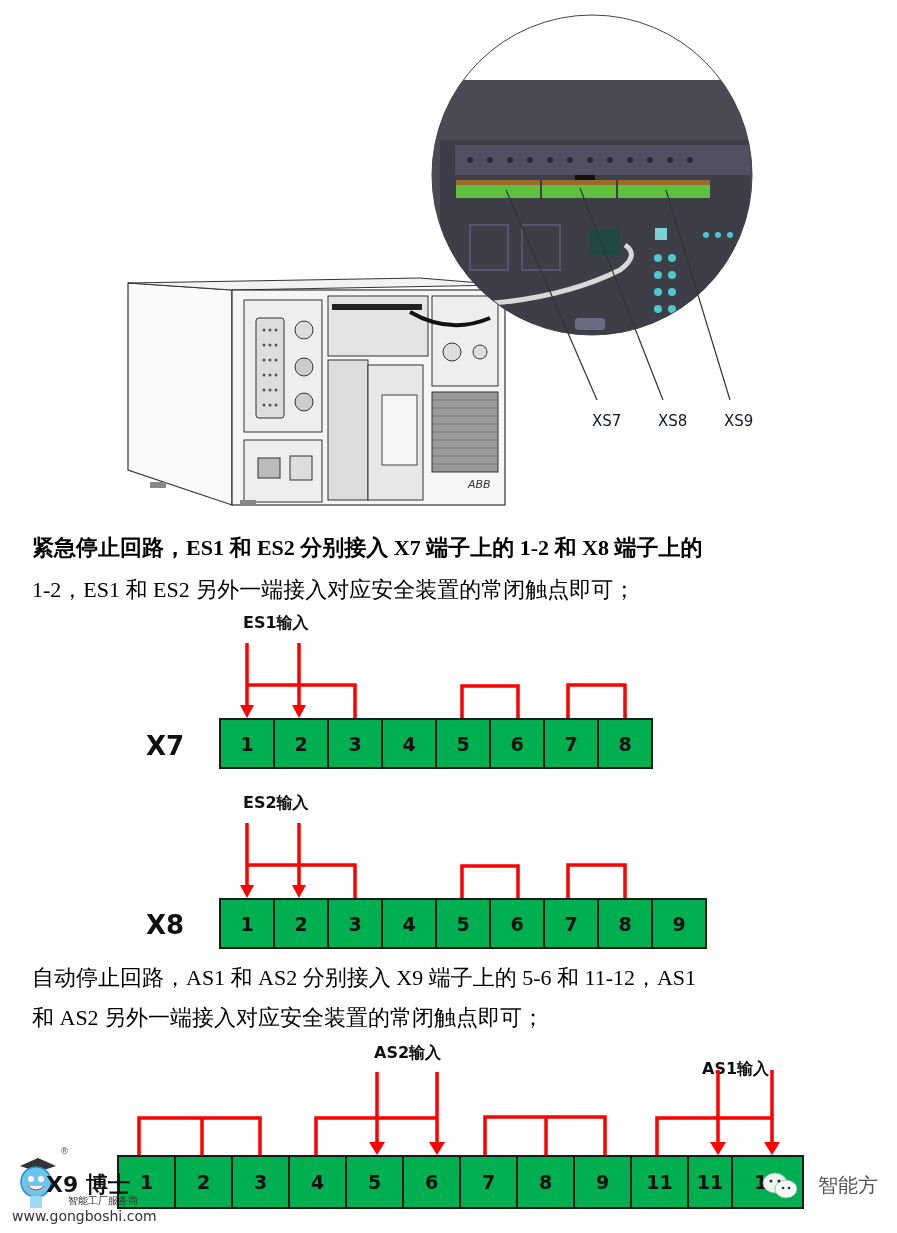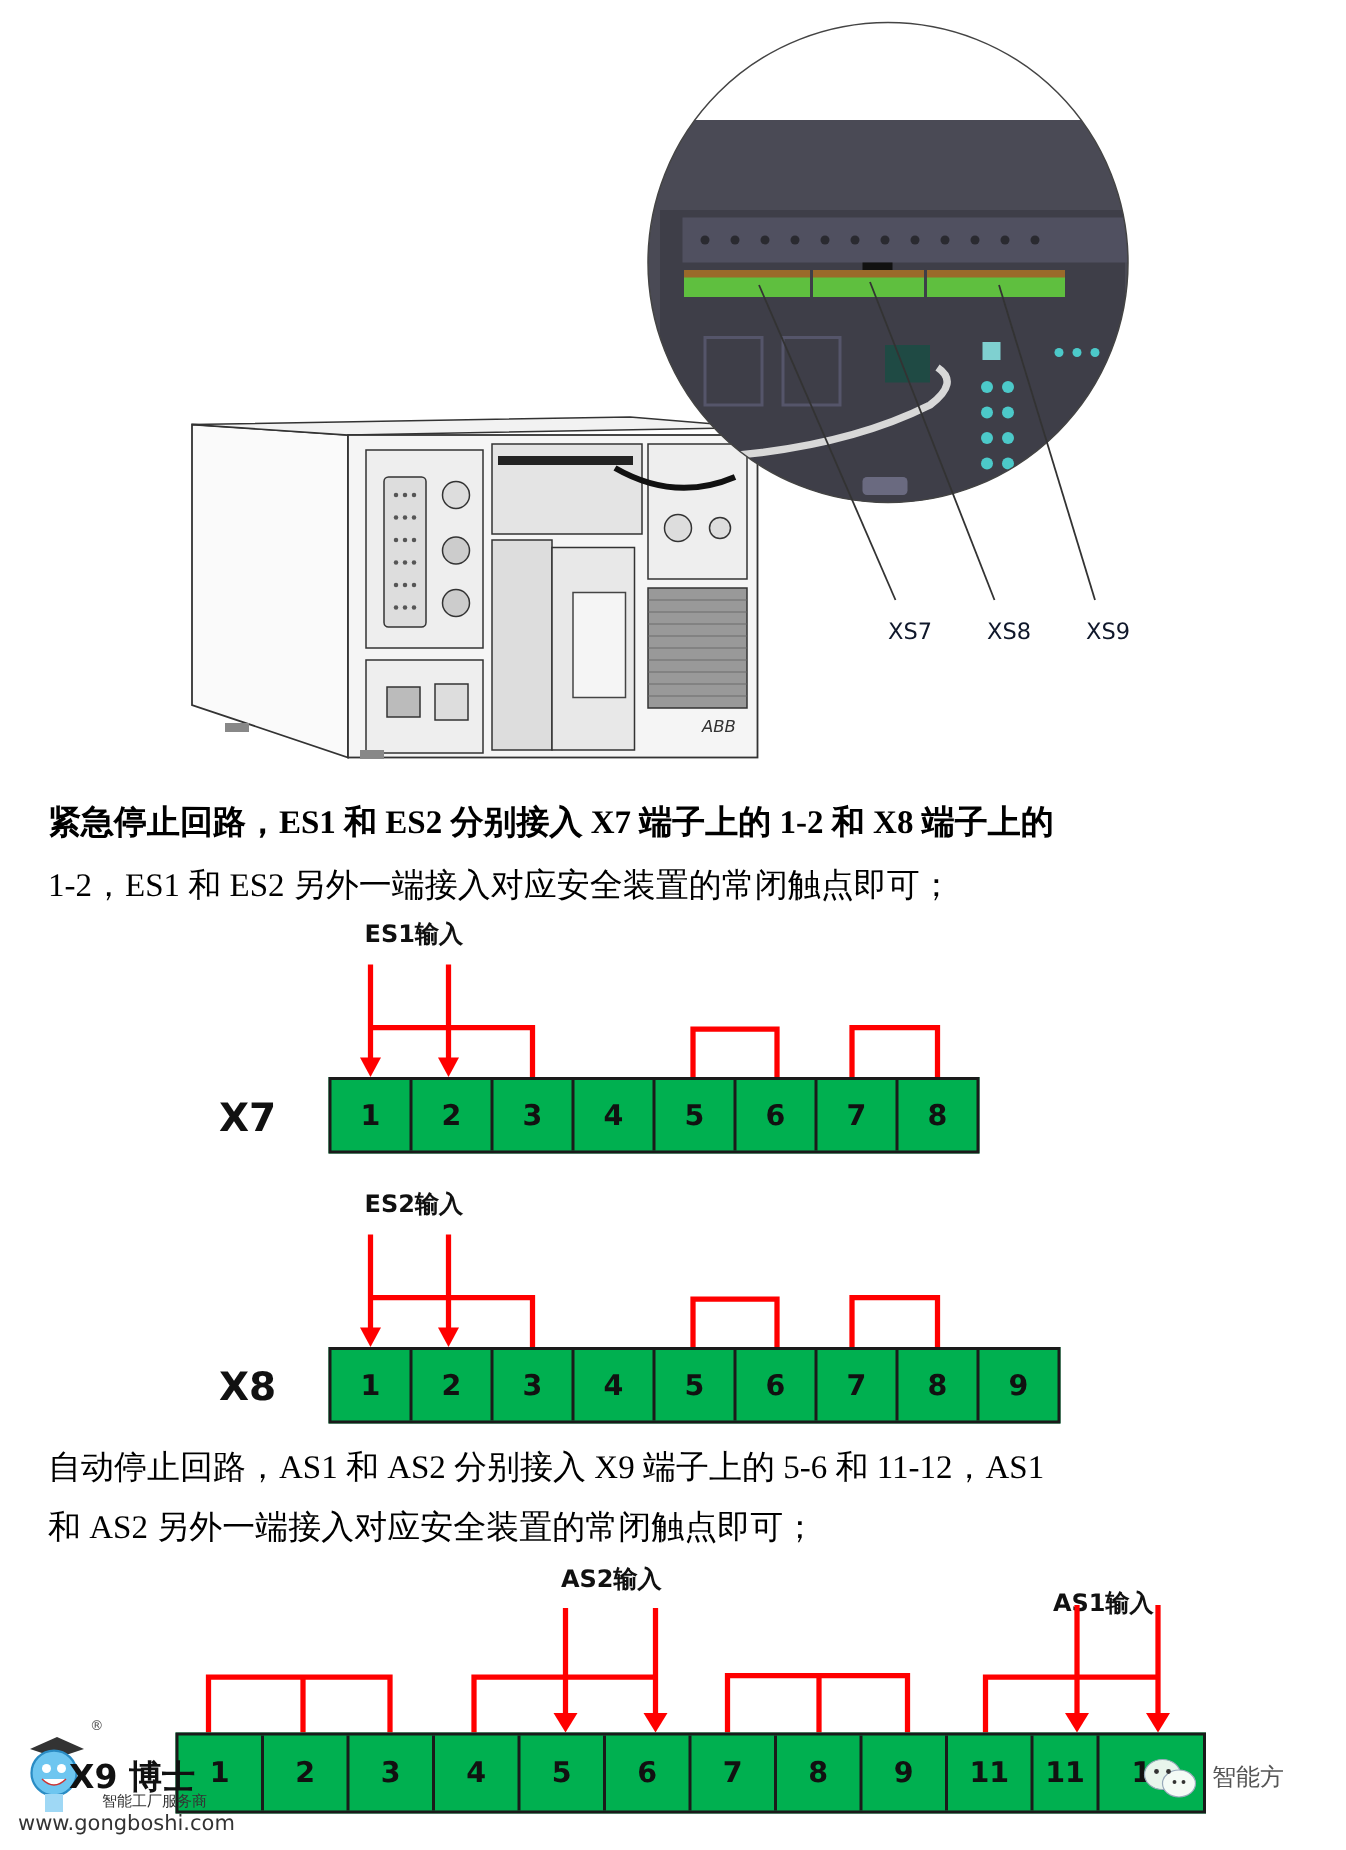--- a/index.html
+++ b/index.html
@@ -272,14 +272,14 @@
 
 <div class="abs" style="left:760px; top:1170px; height:30px; display:flex; align-items:center;">
   <svg width="40" height="30">
     <ellipse cx="15" cy="13" rx="12" ry="10" fill="#e8f5ec" stroke="#9ab" stroke-width="0.8"></ellipse>
     <ellipse cx="26" cy="19" rx="11" ry="9" fill="#f4fbf6" stroke="#9ab" stroke-width="0.8"></ellipse>
     <circle cx="11" cy="11" r="1.6" fill="#333"></circle>
       <circle cx="19" cy="11" r="1.6" fill="#333"></circle>
     <circle cx="23" cy="18" r="1.3" fill="#333"></circle>
       <circle cx="29" cy="18" r="1.3" fill="#333"></circle>
   </svg>
-  <span class="logo-text" style="font-size:16px; color:#555; margin-left:8px;">智能方</span>
+  <span class="logo-text" style="font-size:20px; color:#555; margin-left:18px;">智能方</span>
 </div>
 
 </body></html>

